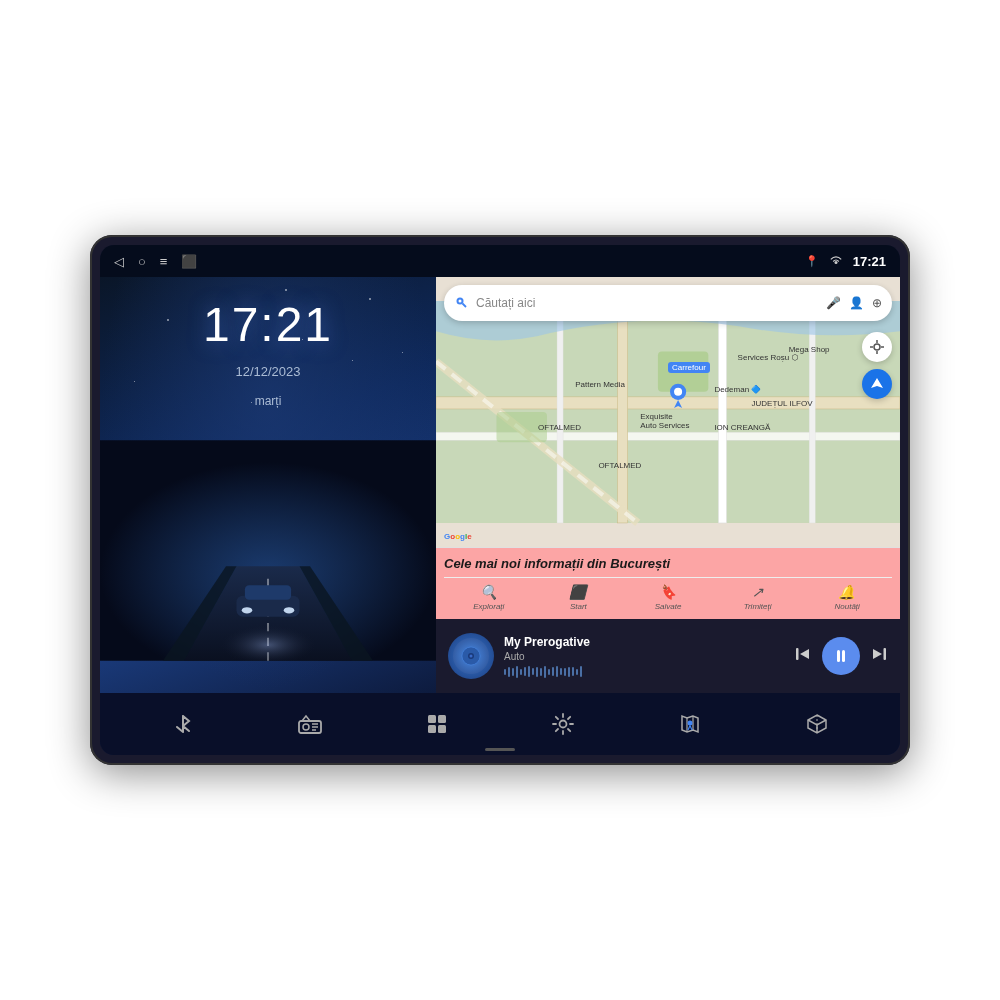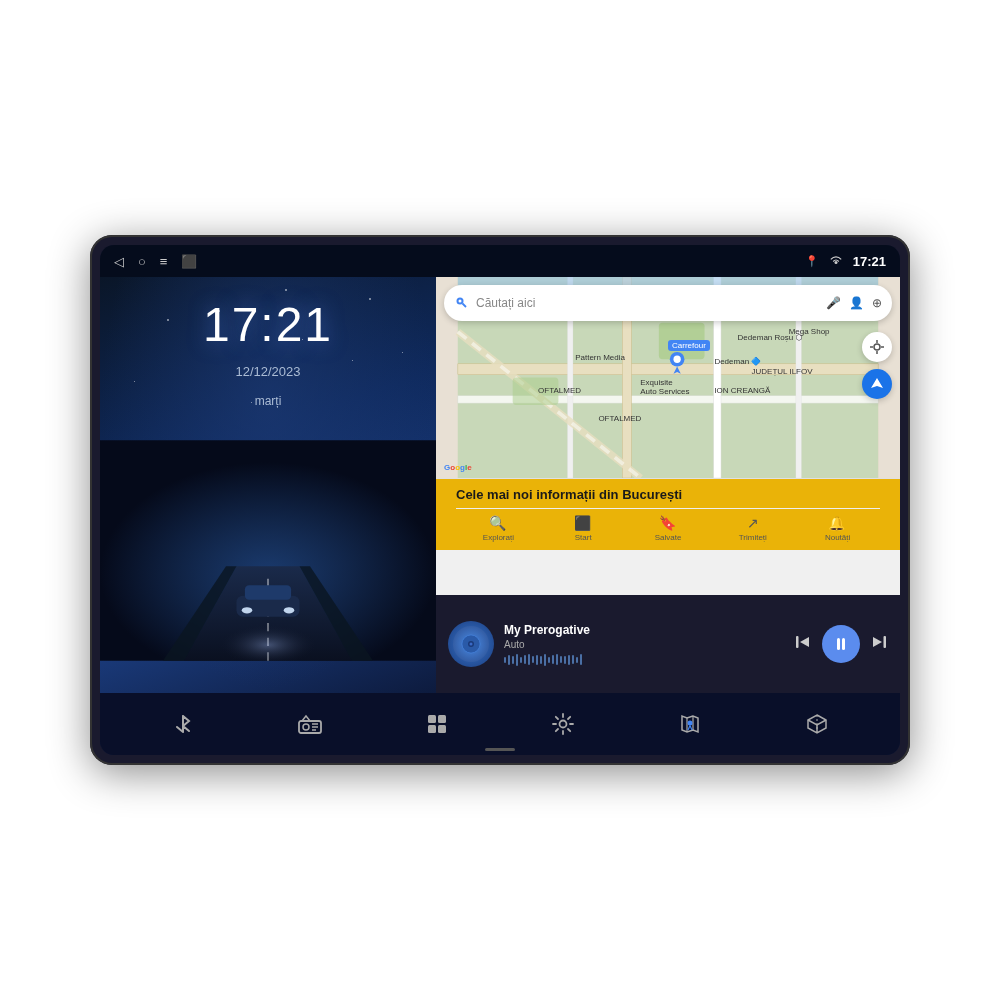--- a/index.html
+++ b/index.html
@@ -249,23 +249,24 @@
 
     .google-logo span:nth-child(1) { color: #4285F4; }
     .google-logo span:nth-child(2) { color: #EA4335; }
     .google-logo span:nth-child(3) { color: #FBBC05; }
     .google-logo span:nth-child(4) { color: #4285F4; }
     .google-logo span:nth-child(5) { color: #34A853; }
     .google-logo span:nth-child(6) { color: #EA4335; }
 
     
     .info-panel {
-      background: #eab308;
-      padding: 8px 20px;
+      background: #fca5a5;
+      padding: 8px 8px;
       border-top: 1px solid #e0e0e0;
+      font-style: italic;
     }
 
     .info-title {
       font-size: 13px;
       font-weight: 600;
       color: #1a1a1a;
       margin-bottom: 6px;
     }
 
     .info-tabs {
@@ -291,26 +292,25 @@
 
     .info-tab-label {
       font-size: 8px;
       color: #555;
       text-align: right;
     }
 
     
     .music-player {
       background: #1a1a2e;
-      padding: 26px 12px;
+      padding: 14px 12px;
       display: flex;
       align-items: center;
       gap: 10px;
       flex-shrink: 0;
-      margin-top: 45px;
     }
 
     .music-album-art {
       width: 46px;
       height: 46px;
       border-radius: 50%;
       background: radial-gradient(circle, #3a7bd5, #1a3a7a);
       display: flex;
       align-items: center;
       justify-content: center;
@@ -549,21 +549,21 @@
 
             <circle cx="240" cy="90" r="8" fill="#4285F4"></circle>
             <path d="M240,98 L236,106 L240,104 L244,106 Z" fill="#4285F4"></path>
             <circle cx="240" cy="90" r="4" fill="white"></circle>
           </svg>
 
           <div class="map-label" style="top:38%;left:30%">Pattern Media</div>
           <div class="map-label" style="top:32%;left:50%">
             <span style="background:#4285F4;color:white;padding:1px 4px;border-radius:3px;font-size:8px">Carrefour</span>
           </div>
-          <div class="map-label" style="top:28%;left:65%">Dedeman Roșu ⬡</div>
+          <div class="map-label" style="top:28%;left:65%">Services Roșu ⬡</div>
           <div class="map-label" style="top:40%;left:60%">Dedeman 🔷</div>
           <div class="map-label" style="top:50%;left:44%">Exquisite<br>Auto Services</div>
           <div class="map-label" style="top:54%;left:22%">OFTALMED</div>
           <div class="map-label" style="top:54%;left:60%">ION CREANGĂ</div>
           <div class="map-label" style="top:45%;left:68%">JUDEȚUL ILFOV</div>
           <div class="map-label" style="top:68%;left:35%">OFTALMED</div>
           <div class="map-label" style="top:25%;left:76%">Mega Shop</div>
 
           <div class="map-search-bar">
             <span class="map-search-icon">

